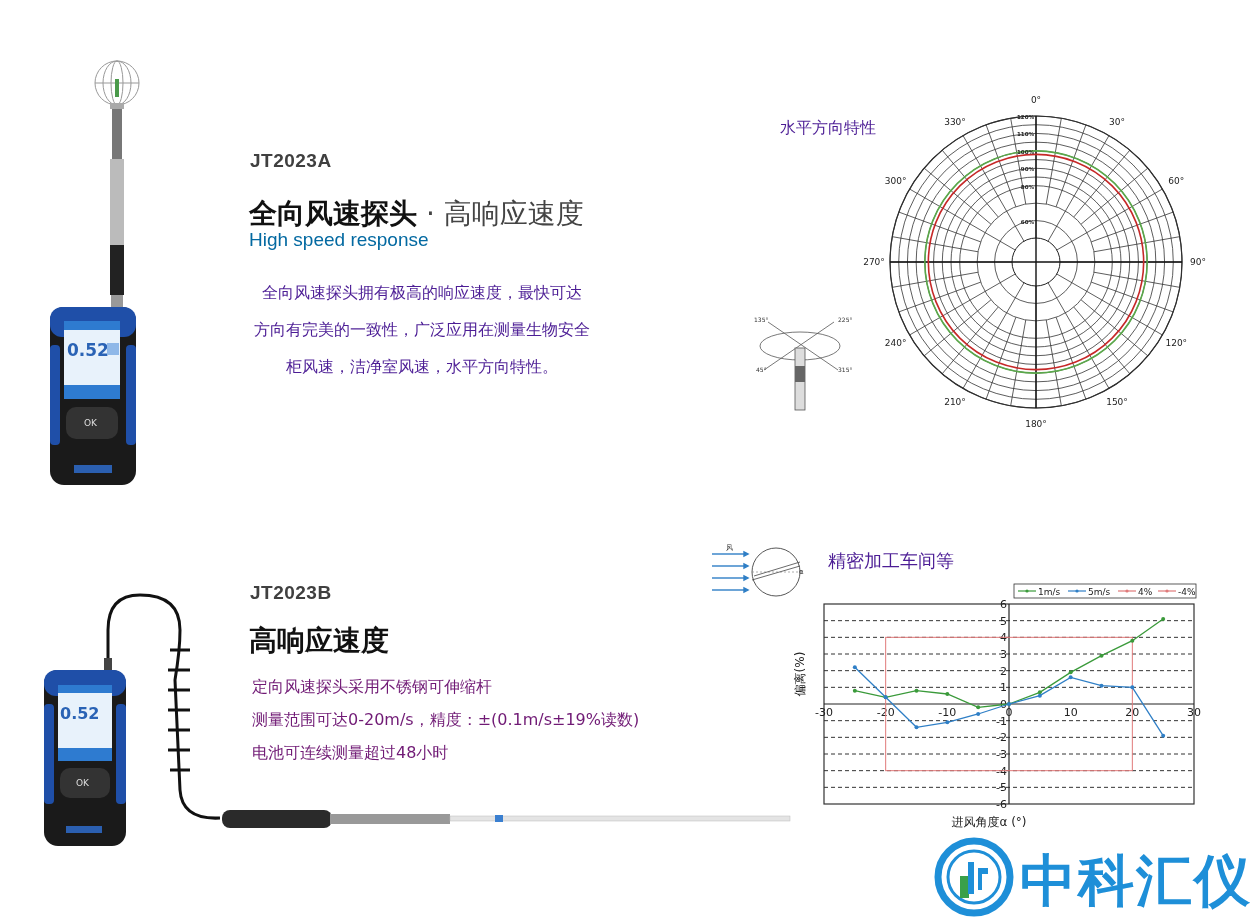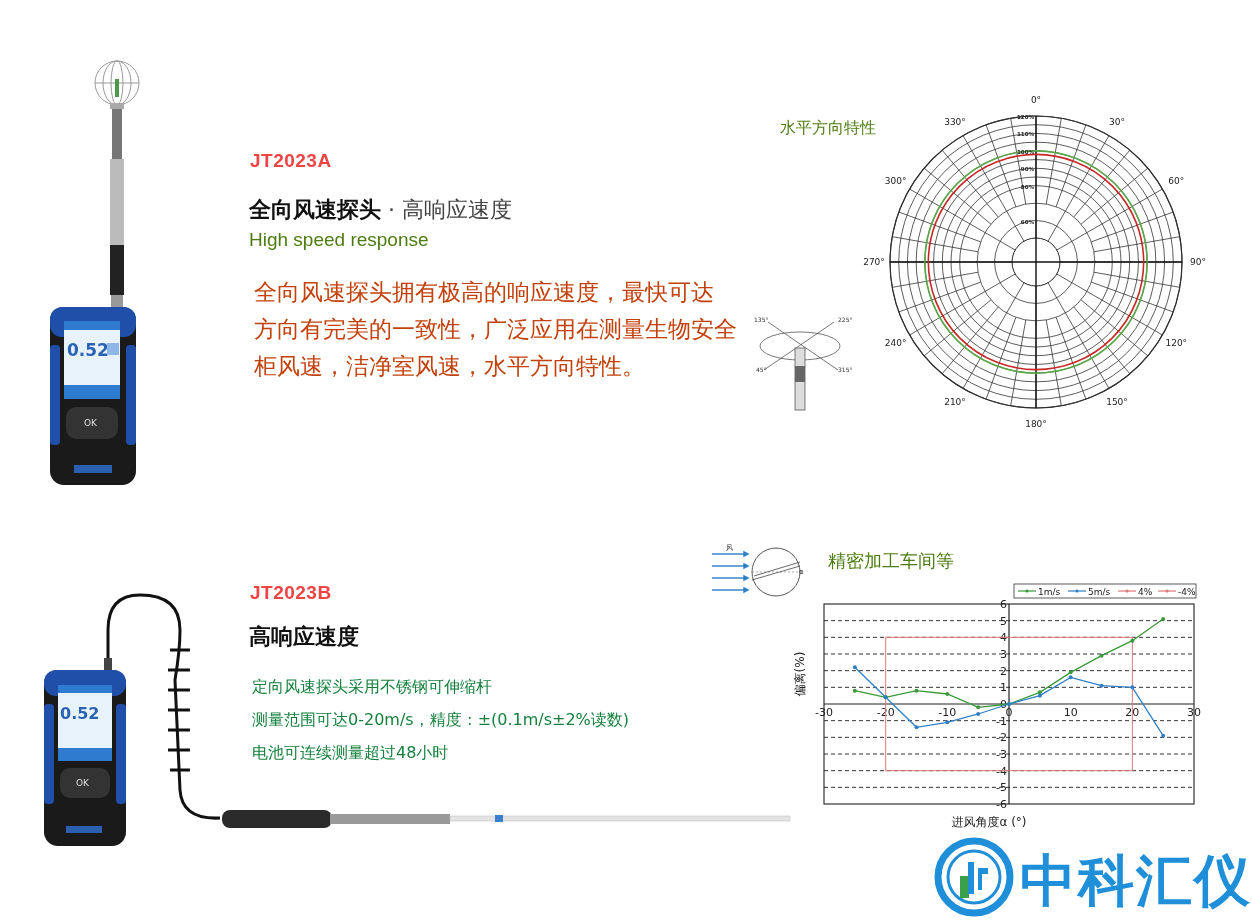--- a/index.html
+++ b/index.html
@@ -1,25 +1,25 @@
 <!DOCTYPE html>
 <html><head>
 <meta charset="utf-8">
 <style>
   html,body{margin:0;padding:0;background:#fff;}
   body{width:1252px;height:921px;position:relative;overflow:hidden;font-family:"DejaVu Sans","Liberation Sans",sans-serif;color:#333;}
   .abs{position:absolute;}
-  .model{color:#ef4444;font-weight:bold;font-size:19px;font-family:"Liberation Sans",sans-serif;letter-spacing:0.5px;}
-  .title{font-size:22px;color:#111;}
+  .model{color:#404040;font-weight:bold;font-size:19px;font-family:"Liberation Sans",sans-serif;letter-spacing:0.5px;}
+  .title{font-size:28px;color:#111;}
   .title b{font-weight:bold;}
   .title .light{color:#444;font-weight:normal;}
-  .subtitle{font-size:19px;color:#4d7c0f;font-family:"Liberation Sans",sans-serif;}
-  .desc{font-size:23px;color:#c2410c;line-height:37px;}
-  .desc2{font-size:16px;color:#15803d;line-height:33px;}
-  .chart-title{font-size:18px;color:#4d7c0f;text-align:right;}
+  .subtitle{font-size:19px;color:#0369a1;font-family:"Liberation Sans",sans-serif;}
+  .desc{font-size:16px;color:#4c1d95;line-height:37px;text-align:center;}
+  .desc2{font-size:16px;color:#701a75;line-height:33px;}
+  .chart-title{font-size:18px;color:#4c1d95;text-align:right;}
   svg text{font-family:"DejaVu Sans",sans-serif;}
 </style>
 </head>
 <body>
 
 <div class="abs" style="left:44px;top:55px;width:100px;height:430px;">
   <svg width="100" height="430" viewBox="0 0 100 430">
 
     <g stroke="#999" fill="none" stroke-width="1">
       <ellipse cx="73" cy="28" rx="22" ry="22"></ellipse>
@@ -189,21 +189,21 @@
     <rect x="26" y="236" width="36" height="7" fill="#2b5fb0"></rect>
   </svg>
 </div>
 
 <div class="abs model" style="left:250px;top:582px;">JT2023B</div>
 <div class="abs title" style="left:249px;top:622px;">
   <b>高响应速度</b>
 </div>
 <div class="abs desc2" style="left:252px;top:670px;">
   <div>定向风速探头采用不锈钢可伸缩杆</div>
-  <div>测量范围可达0-20m/s，精度：±(0.1m/s±2%读数)</div>
+  <div>测量范围可达0-20m/s，精度：±(0.1m/s±19%读数)</div>
   <div>电池可连续测量超过48小时</div>
 </div>
 
 <div class="abs" style="left:708px;top:540px;width:100px;height:60px;">
   <svg width="100" height="60" viewBox="0 0 100 60">
     <text x="18" y="10" font-size="7" fill="#333">风</text>
     <g stroke="#2f7fc6" stroke-width="1.4" fill="#2f7fc6">
       <line x1="4" y1="14" x2="36" y2="14"></line>
         <polygon points="36,12 40,14 36,16"></polygon>
       <line x1="4" y1="26" x2="36" y2="26"></line>

